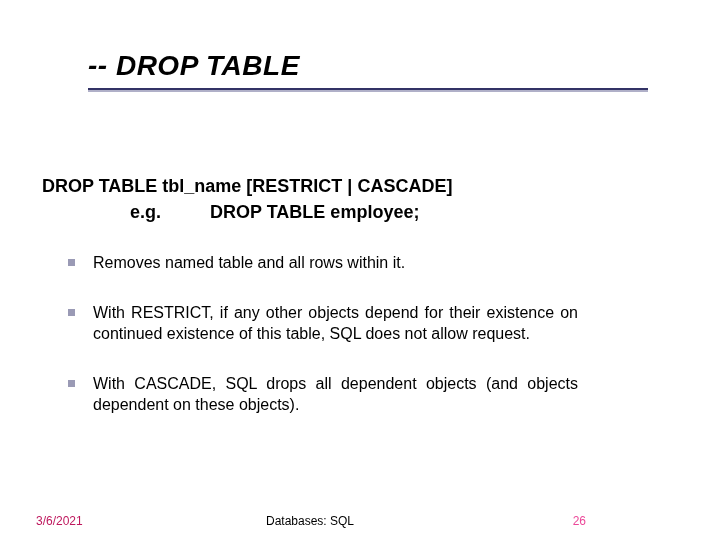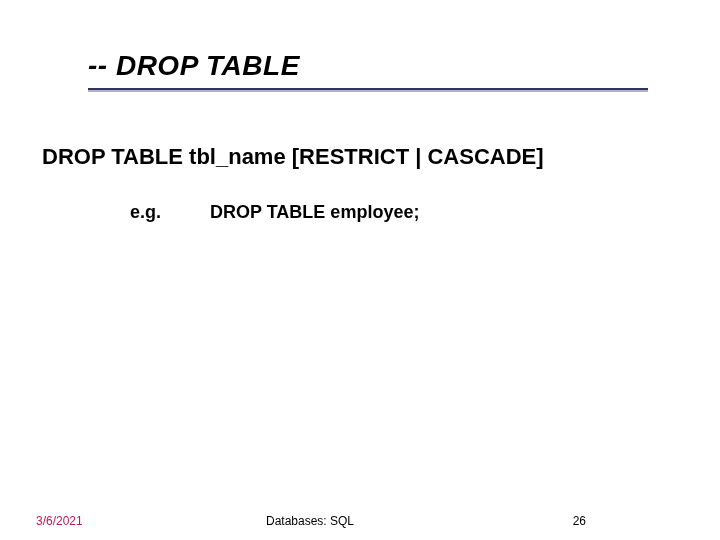--- a/index.html
+++ b/index.html
@@ -38,24 +38,24 @@
     background: #333366;
     width: 560px;
   }
   .title-underline-light {
     height: 2px;
     background: #b0b0c8;
     width: 560px;
   }
   .syntax-line {
     position: absolute;
-    top: 144px;
+    top: 176px;
     left: 42px;
     font-weight: bold;
-    font-size: 22px;
+    font-size: 18px;
     font-style: normal;
   }
   .example-line {
     position: absolute;
     top: 202px;
     left: 130px;
     font-size: 18px;
   }
   .example-eg {
     font-weight: bold;
@@ -104,21 +104,21 @@
     bottom: 12px;
     text-align: center;
     font-size: 12px;
     color: #000;
   }
   .footer-num {
     position: absolute;
     right: 34px;
     bottom: 12px;
     font-size: 12px;
-    color: #000000;
+    color: #ec4899;
   }
 </style>
 </head>
 <body>
 
 <div class="slide">
 
   <div class="title-area">
     <div class="title-text">-- DROP TABLE</div>
     <div class="title-underline-dark"></div>
@@ -126,19 +126,31 @@
   </div>
 
   <div class="syntax-line">DROP TABLE tbl_name [RESTRICT | CASCADE]</div>
 
   <div class="example-line">
     <span class="example-eg">e.g.</span>
     <span class="example-code">DROP TABLE employee;</span>
   </div>
 
   <div class="bullets">
+    <div class="bullet">
+      <div class="marker"></div>
+      <div class="text">Removes named table and all rows within it.</div>
+    </div>
+    <div class="bullet">
+      <div class="marker"></div>
+      <div class="text">With RESTRICT, if any other objects depend for their existence on continued existence of this table, SQL does not allow request.</div>
+    </div>
+    <div class="bullet">
+      <div class="marker"></div>
+      <div class="text">With CASCADE, SQL drops all dependent objects (and objects dependent on these objects).</div>
+    </div>
   </div>
 
   <div class="footer-date">3/6/2021</div>
   <div class="footer-center">Databases: SQL</div>
   <div class="footer-num">26</div>
 
 </div>
 
 </body></html>

